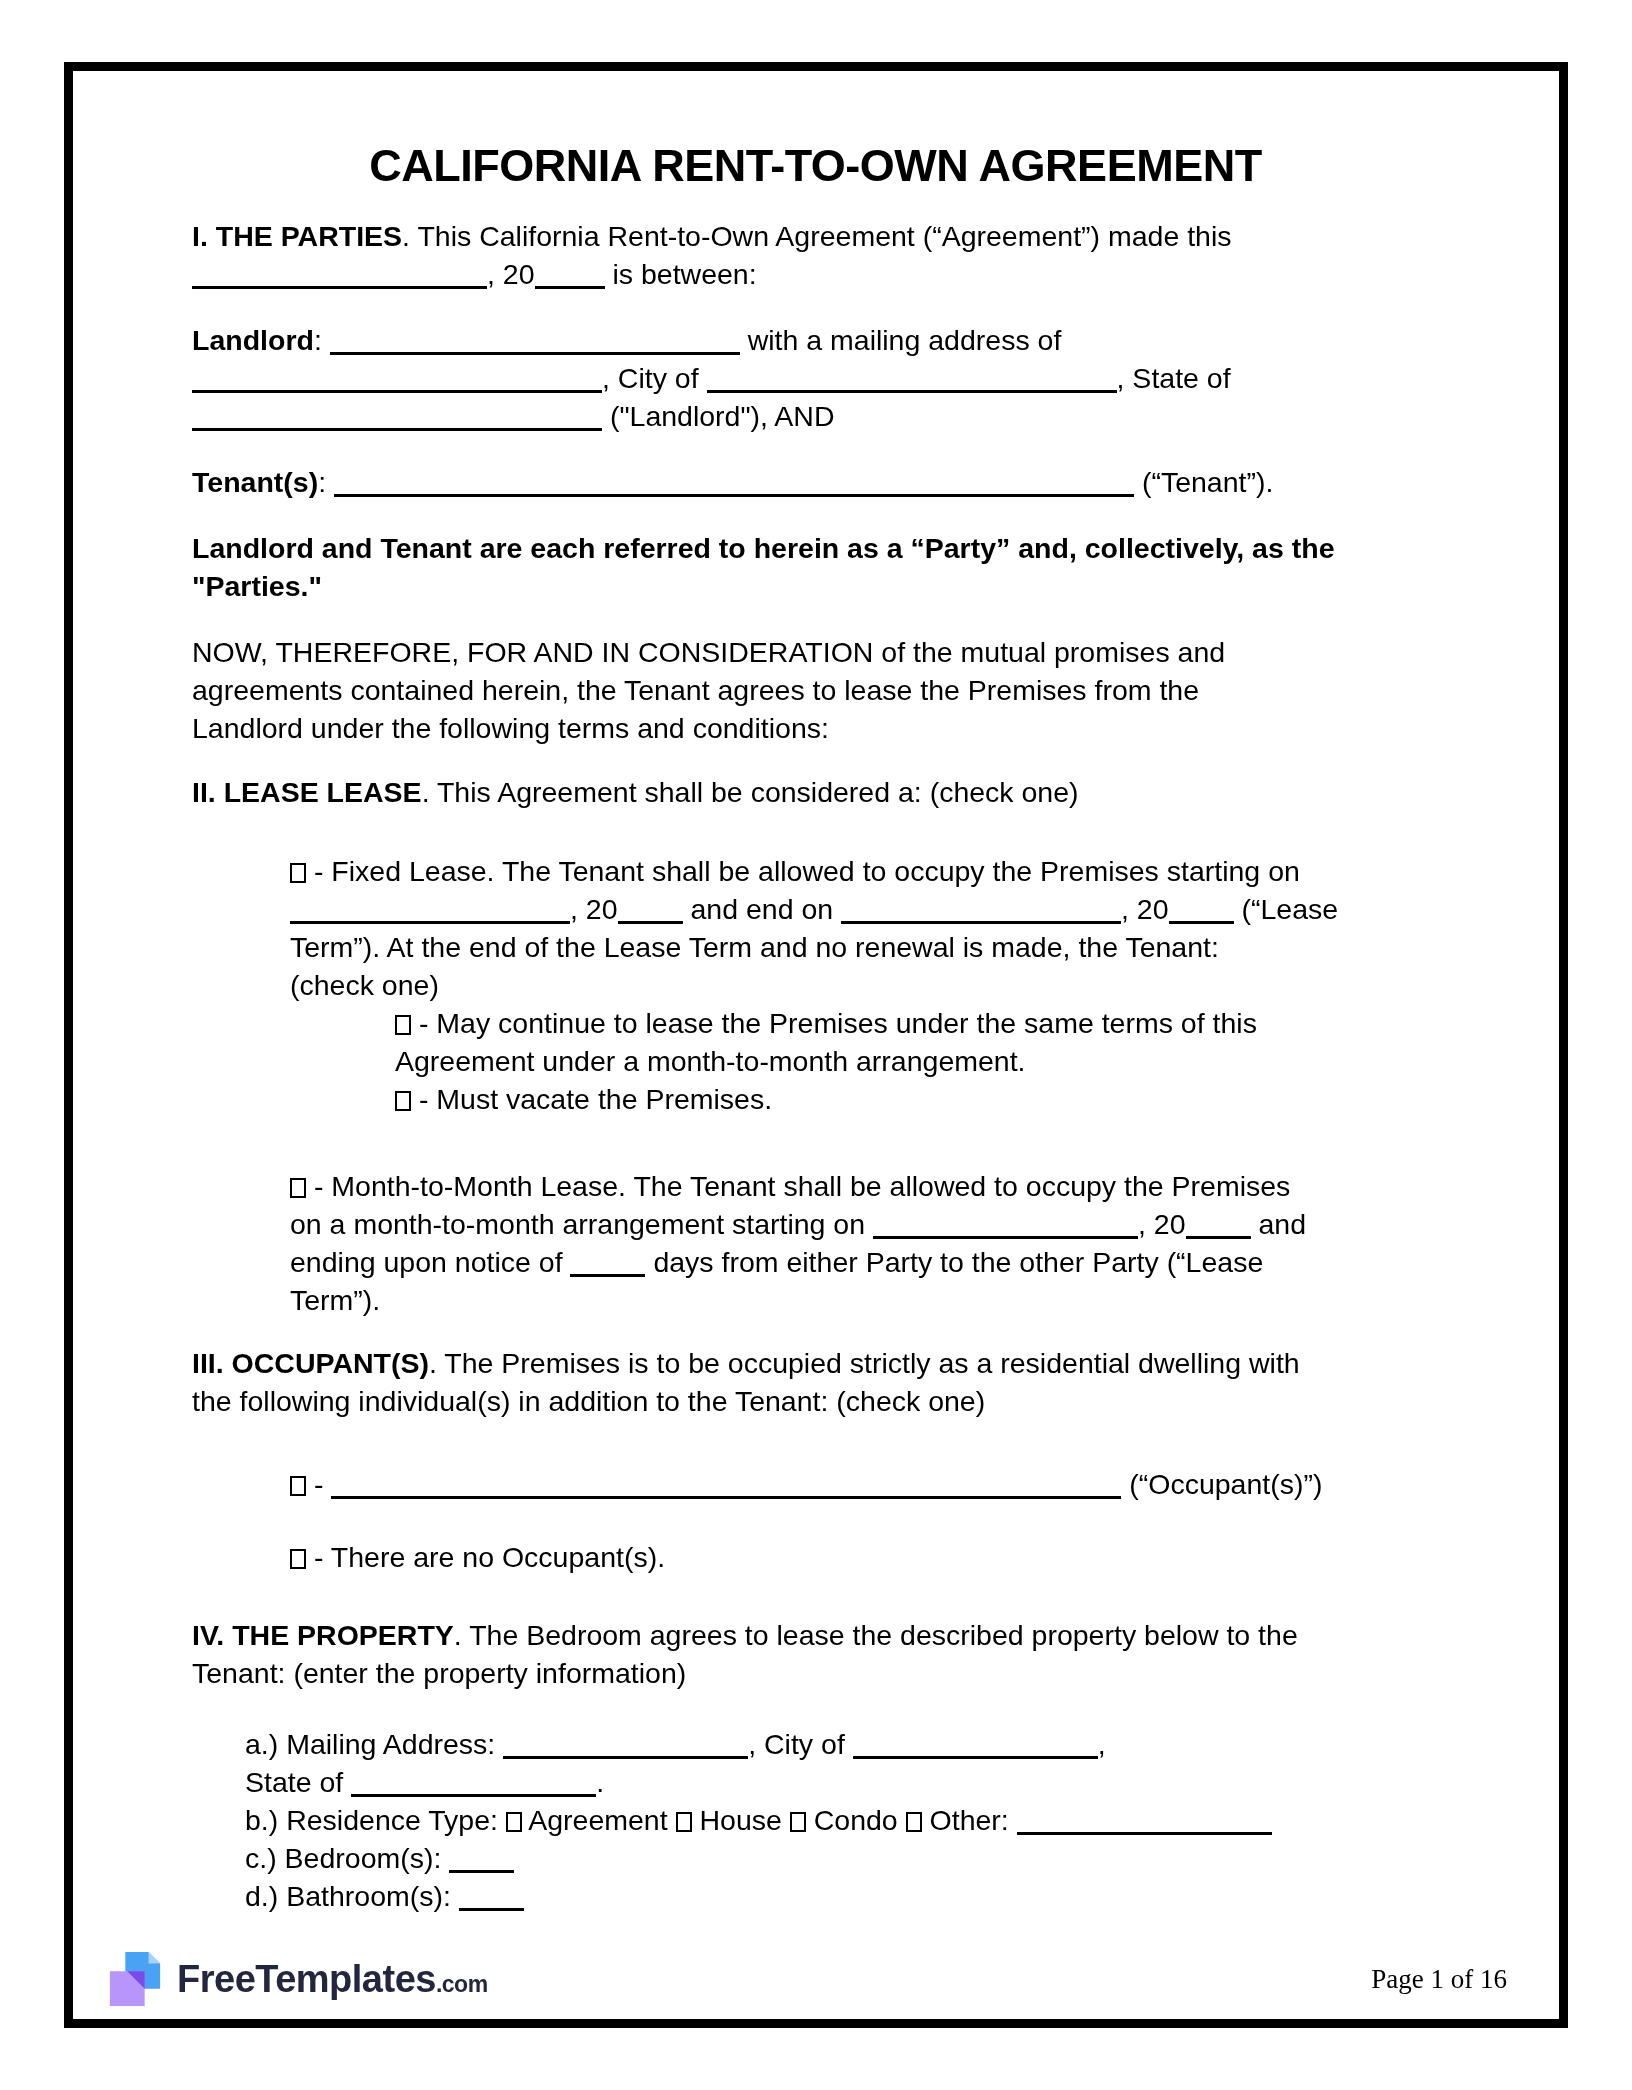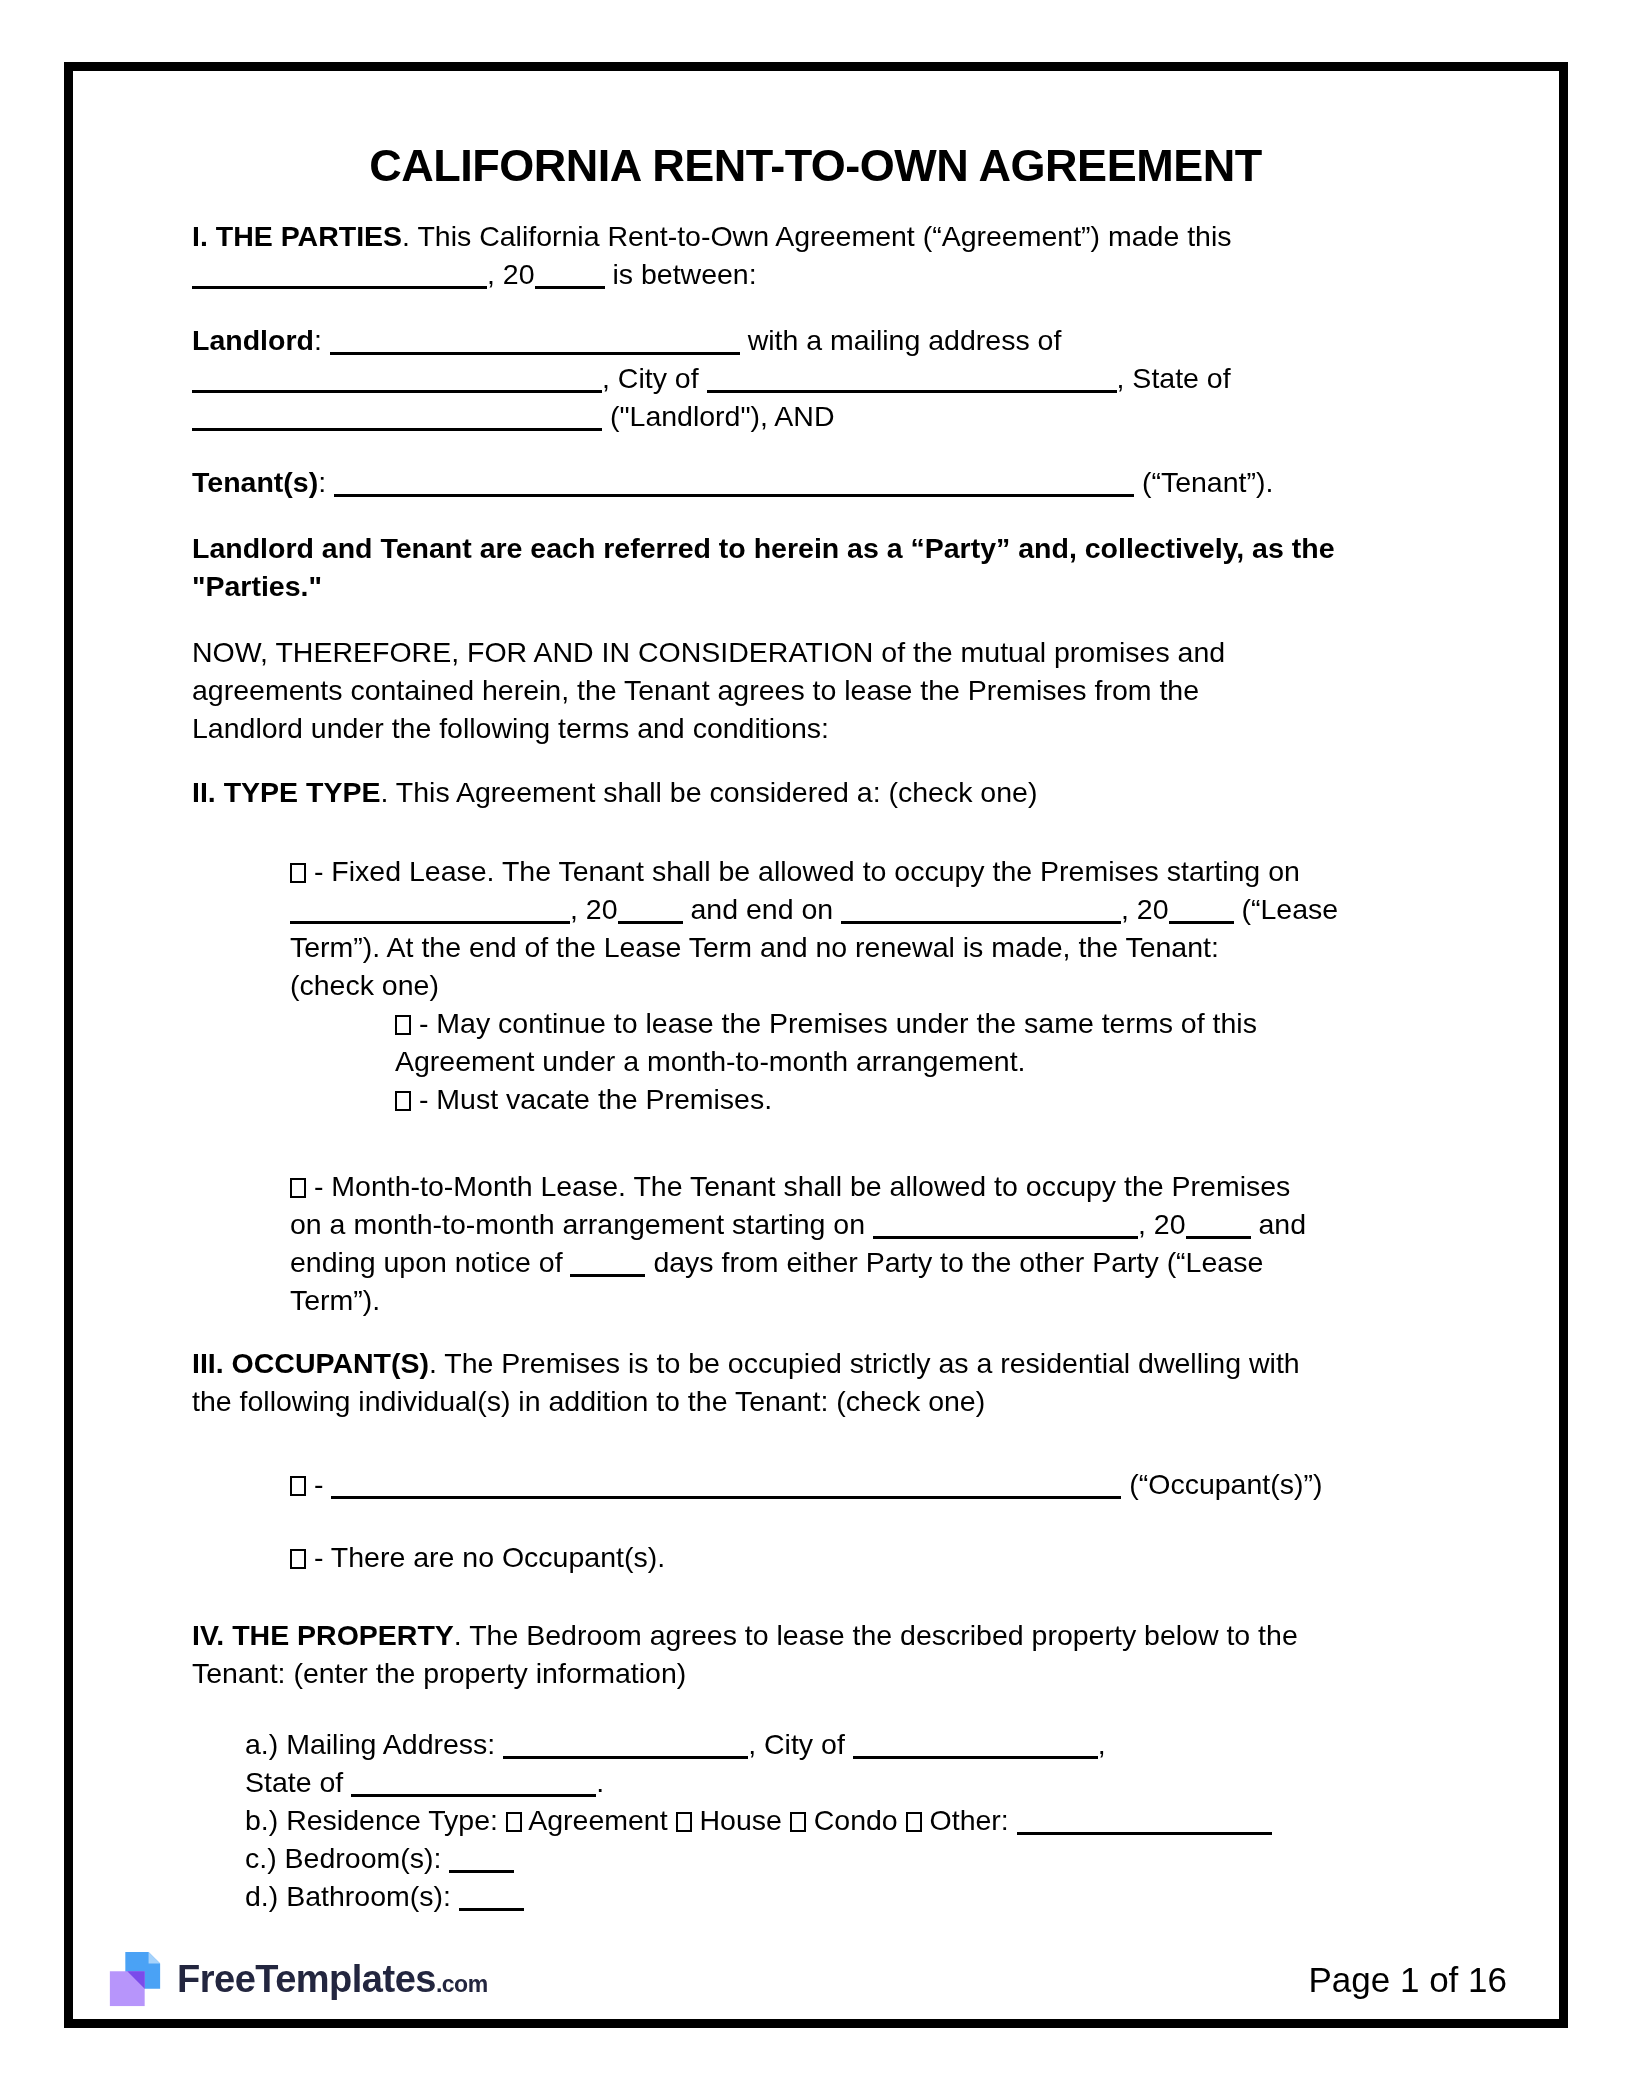--- a/index.html
+++ b/index.html
@@ -26,36 +26,36 @@
            vertical-align:-5px; }
 
   .checkbox { display:inline-block; width:16px; height:20px; border:2px solid #000;
               vertical-align:-2px; background:#fff; }
 
   .footer { position:absolute; left:33px; right:52px; bottom:10px;
             display:flex; justify-content:space-between; align-items:center; }
   .brand { display:flex; align-items:center; gap:13px;justify-content:flex-end; }
   .brand-word { font-weight:bold; color:#23263f; font-size:38px; letter-spacing:-0.5px; line-height:1; }
   .brand-suffix { font-size:23px; font-weight:bold; color:#23263f; }
-  .page-label { font-size:35px; line-height:1; }
+  .page-label { font-size:27px; line-height:1;font-family:Liberation Serif, serif; }
 </style>
 </head>
 <body>
 
 <div class="sheet">
 
   <h1 class="doc-title">CALIFORNIA RENT-TO-OWN AGREEMENT</h1>
 
   <div>
       <p class="para" style="margin-top: 0px;"><span class="bold">I. THE PARTIES</span><span>. This California Rent-to-Own Agreement (“Agreement”) made this</span><br><span class="blank" style="width: 295px;"></span><span>, 20</span><span class="blank" style="width: 70px;"></span><span> is between:</span></p>
       <p class="para" style="margin-top: 28px;"><span class="bold">Landlord</span><span>: </span><span class="blank" style="width: 410px;"></span><span> with a mailing address of</span><br><span class="blank" style="width: 410px;"></span><span>, City of </span><span class="blank" style="width: 410px;"></span><span>, State of</span><br><span class="blank" style="width: 410px;"></span><span> ("Landlord"), AND</span></p>
       <p class="para" style="margin-top: 28px;"><span class="bold">Tenant(s)</span><span>: </span><span class="blank" style="width: 800px;"></span><span> (“Tenant”).</span></p>
       <p class="para" style="margin-top: 28px; font-weight: bold;"><span>Landlord and Tenant are each referred to herein as a “Party” and, collectively, as the</span><br><span>"Parties."</span></p>
       <p class="para" style="margin-top: 28px;"><span>NOW, THEREFORE, FOR AND IN CONSIDERATION of the mutual promises and</span><br><span>agreements contained herein, the Tenant agrees to lease the Premises from the</span><br><span>Landlord under the following terms and conditions:</span></p>
-      <p class="para" style="margin-top: 26px;"><span class="bold">II. TYPE TYPE</span><span>. This Agreement shall be considered a: (check one)</span></p>
+      <p class="para" style="margin-top: 26px;"><span class="bold">II. LEASE LEASE</span><span>. This Agreement shall be considered a: (check one)</span></p>
       <p class="para ind1" style="margin-top: 41px;"><span class="checkbox"></span><span> - Fixed Lease. The Tenant shall be allowed to occupy the Premises starting on</span><br><span class="blank" style="width: 280px;"></span><span>, 20</span><span class="blank" style="width: 65px;"></span><span> and end on </span><span class="blank" style="width: 280px;"></span><span>, 20</span><span class="blank" style="width: 65px;"></span><span> (“Lease</span><br><span>Term”). At the end of the Lease Term and no renewal is made, the Tenant:</span><br><span>(check one)</span></p>
       <p class="para ind2" style="margin-top: 0px;"><span class="checkbox"></span><span> - May continue to lease the Premises under the same terms of this</span><br><span>Agreement under a month-to-month arrangement.</span></p>
       <p class="para ind2" style="margin-top: 0px;"><span class="checkbox"></span><span> - Must vacate the Premises.</span></p>
       <p class="para ind1" style="margin-top: 49px;"><span class="checkbox"></span><span> - Month-to-Month Lease. The Tenant shall be allowed to occupy the Premises</span><br><span>on a month-to-month arrangement starting on </span><span class="blank" style="width: 265px;"></span><span>, 20</span><span class="blank" style="width: 65px;"></span><span> and</span><br><span>ending upon notice of </span><span class="blank" style="width: 75px;"></span><span> days from either Party to the other Party (“Lease</span><br><span>Term”).</span></p>
       <p class="para" style="margin-top: 25px;"><span class="bold">III. OCCUPANT(S)</span><span>. The Premises is to be occupied strictly as a residential dwelling with</span><br><span>the following individual(s) in addition to the Tenant: (check one)</span></p>
       <p class="para ind1" style="margin-top: 45px;"><span class="checkbox"></span><span> - </span><span class="blank" style="width: 790px;"></span><span> (“Occupant(s)”)</span></p>
       <p class="para ind1" style="margin-top: 35px;"><span class="checkbox"></span><span> - There are no Occupant(s).</span></p>
       <p class="para" style="margin-top: 40px;"><span class="bold">IV. THE PROPERTY</span><span>. The Bedroom agrees to lease the described property below to the</span><br><span>Tenant: (enter the property information)</span></p>
       <p class="para ind3" style="margin-top: 33px;"><span>a.) Mailing Address: </span><span class="blank" style="width: 245px;"></span><span>, City of </span><span class="blank" style="width: 245px;"></span><span>,</span><br><span>State of </span><span class="blank" style="width: 245px;"></span><span>.</span></p>
       <p class="para ind3" style="margin-top: 0px;"><span>b.) Residence Type: </span><span class="checkbox"></span><span> Agreement </span><span class="checkbox"></span><span> House </span><span class="checkbox"></span><span> Condo </span><span class="checkbox"></span><span> Other: </span><span class="blank" style="width: 255px;"></span></p>

